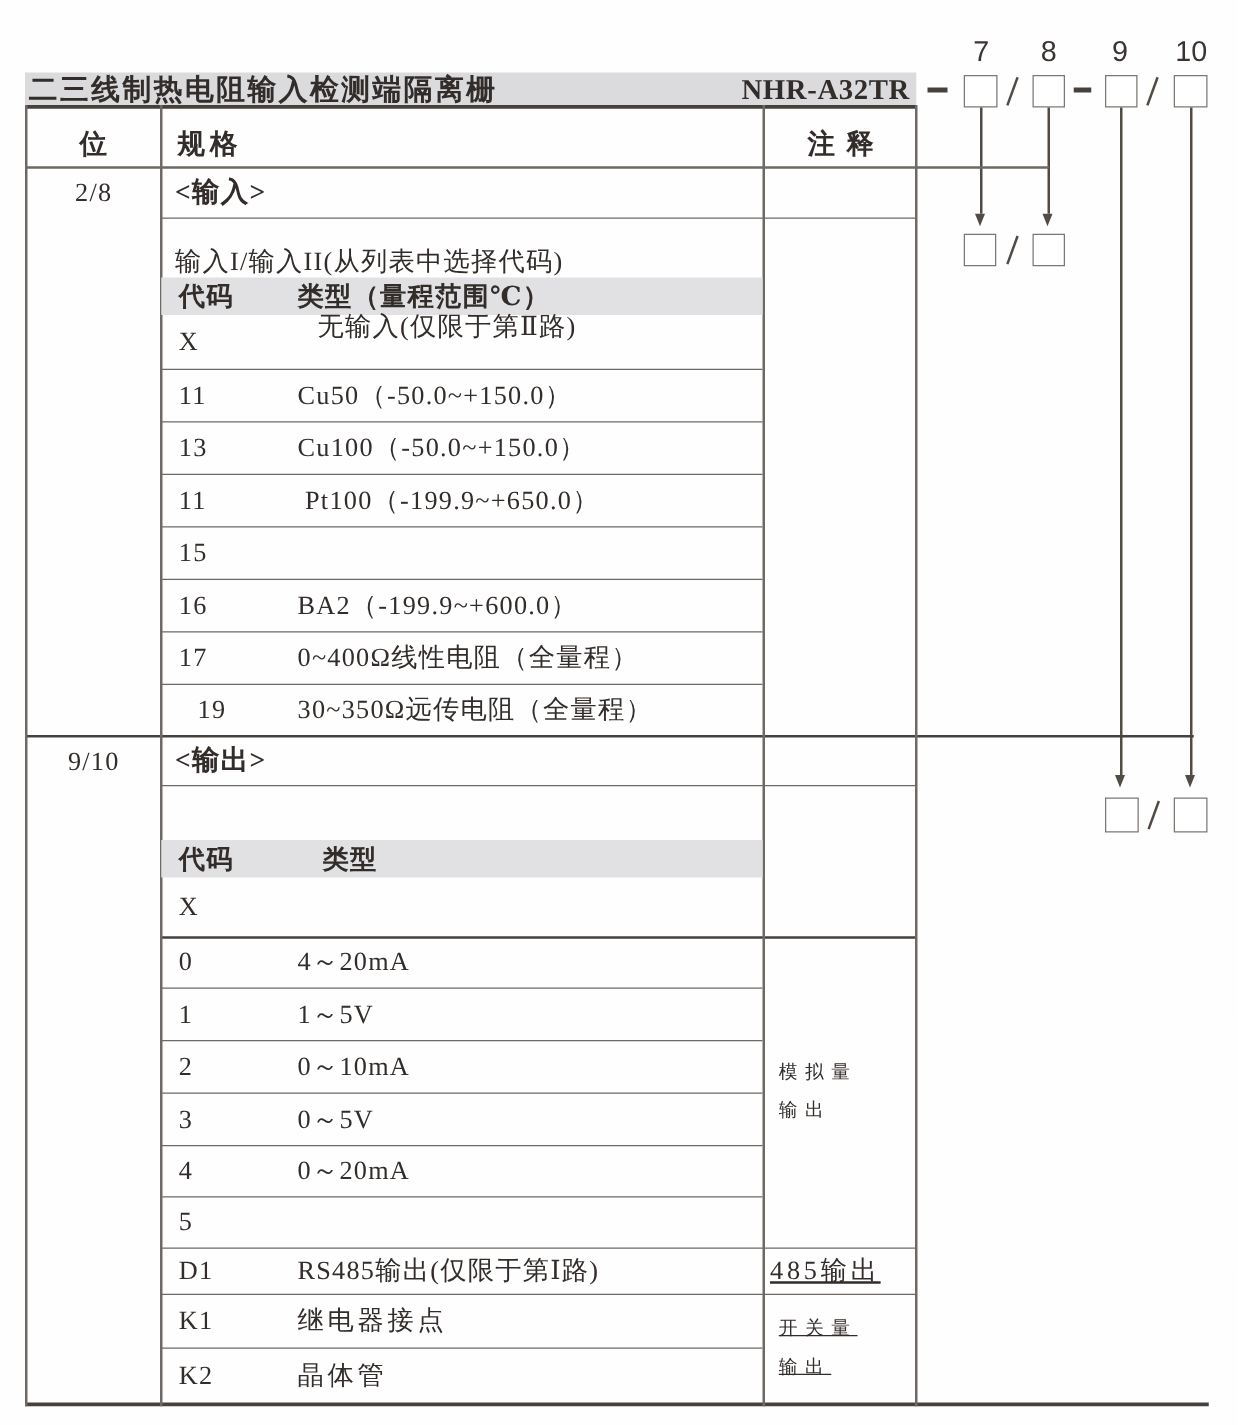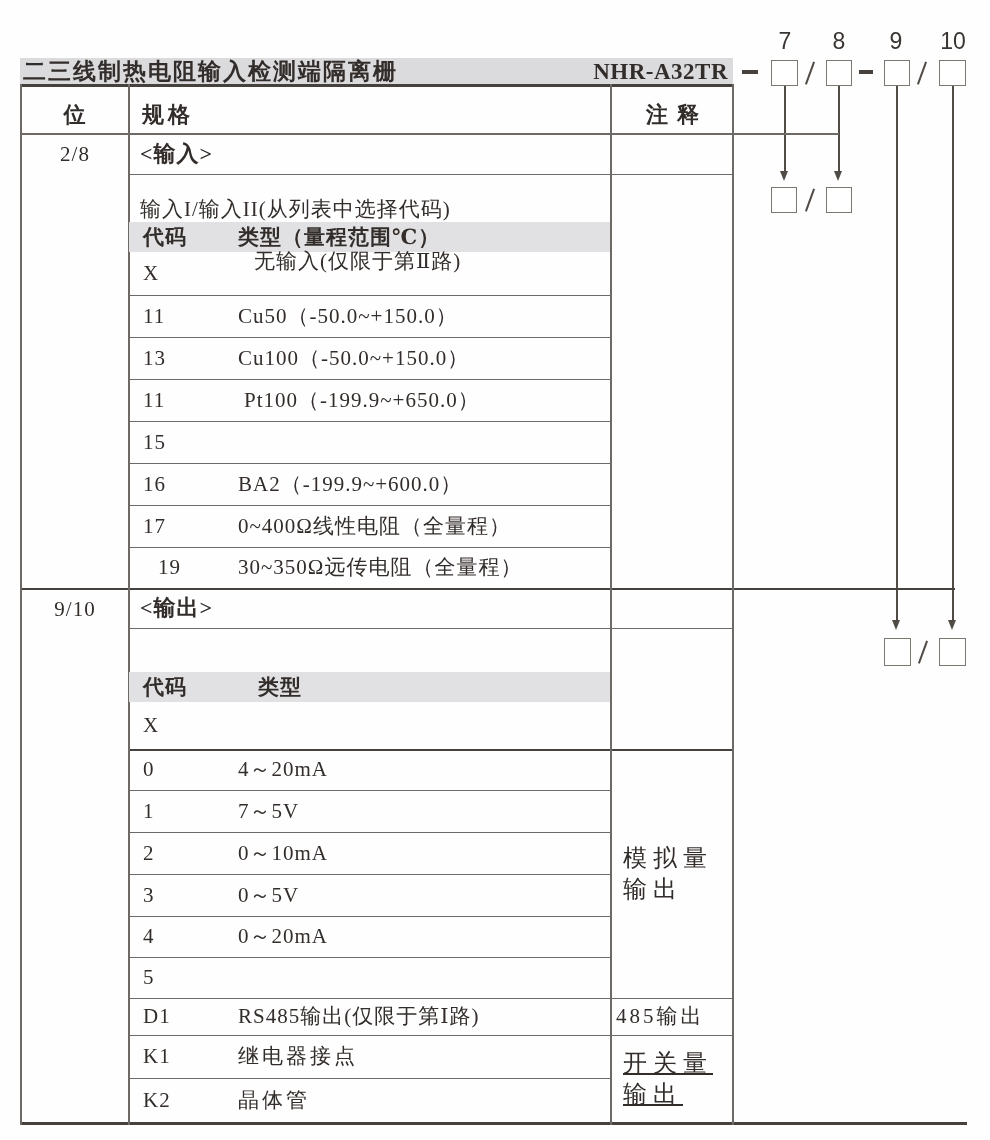--- a/index.html
+++ b/index.html
@@ -13,21 +13,21 @@
        border-right:4.5px solid transparent;border-top:10px solid #514b46;}
   .sl{position:absolute;width:1.6px;height:24px;background:#514b46;transform:rotate(20deg);}
   .t{position:absolute;font-size:21px;letter-spacing:1px;white-space:nowrap;}
   .b{font-weight:bold;}
   .c{text-align:center;}
   .band{position:absolute;background:#e1e1e3;}
   .digit{position:absolute;font-family:"Liberation Sans","DejaVu Sans",sans-serif;
          font-size:23px;line-height:28px;text-align:center;color:#3a3532;}
   .titlebar{position:absolute;left:20px;top:58px;width:713px;height:26px;background:#dbdbdd;}
   .note2{position:absolute;display:flex;flex-direction:column;justify-content:center;
-         font-size:24px;line-height:31px;letter-spacing:6px;padding-left:12px;box-sizing:border-box;}
+         font-size:15px;line-height:31px;letter-spacing:6px;padding-left:12px;box-sizing:border-box;}
 </style>
 </head>
 <body>
 
 <div id="page">
 
   <div class="titlebar"></div>
   <div class="t b" style="left:23px;top:59px;line-height:25px;font-size:23px;letter-spacing:2px;">二三线制热电阻输入检测端隔离栅</div>
   <div class="t b" style="left:560px;top:59px;width:168px;line-height:25px;font-size:23px;text-align:right;letter-spacing:0.5px;">NHR-A32TR</div>
 
@@ -121,38 +121,38 @@
   <div class="t b" style="left:140px;top:588px;line-height:40px;font-size:22px;">&lt;输出&gt;</div>
 
   <div class="band" style="left:129px;top:672px;width:481px;height:30px;"></div>
   <div class="t b" style="left:143px;top:672px;line-height:30px;">代码</div>
   <div class="t b" style="left:238px;top:672px;line-height:30px;margin-left:20px;">类型</div>
 
   <div class="t" style="left:143px;top:702px;line-height:47px;">X</div>
   <div class="t" style="left:143px;top:749px;line-height:41px;">0</div>
   <div class="t" style="left:238px;top:749px;line-height:41px;">4～20mA</div>
   <div class="t" style="left:143px;top:790px;line-height:42px;">1</div>
-  <div class="t" style="left:238px;top:790px;line-height:42px;">7～5V</div>
+  <div class="t" style="left:238px;top:790px;line-height:42px;">1～5V</div>
   <div class="t" style="left:143px;top:832px;line-height:42px;">2</div>
   <div class="t" style="left:238px;top:832px;line-height:42px;">0～10mA</div>
   <div class="t" style="left:143px;top:874px;line-height:42px;">3</div>
   <div class="t" style="left:238px;top:874px;line-height:42px;">0～5V</div>
   <div class="t" style="left:143px;top:916px;line-height:41px;">4</div>
   <div class="t" style="left:238px;top:916px;line-height:41px;">0～20mA</div>
   <div class="t" style="left:143px;top:957px;line-height:41px;">5</div>
   <div class="t" style="left:143px;top:998px;line-height:37px;">D1</div>
   <div class="t" style="left:238px;top:998px;line-height:37px;">RS485输出(仅限于第Ⅰ路)</div>
   <div class="t" style="left:143px;top:1035px;line-height:43px;">K1</div>
   <div class="t" style="left:238px;top:1035px;line-height:43px;letter-spacing:3px;">继电器接点</div>
   <div class="t" style="left:143px;top:1078px;line-height:44px;">K2</div>
   <div class="t" style="left:238px;top:1078px;line-height:44px;letter-spacing:3px;">晶体管</div>
 
   <div class="note2" style="left:611px;top:749px;width:122px;height:249px;">
     <span>模拟量</span>
     <span>输出</span>
   </div>
-  <div class="t" style="left:616px;top:998px;line-height:37px;letter-spacing:3px;">485输出</div>
+  <div class="t" style="left:616px;top:998px;line-height:37px;letter-spacing:3px;text-decoration:underline;">485输出</div>
   <div class="note2" style="left:611px;top:1035px;width:122px;height:88px;text-decoration:underline;">
     <span>开关量</span>
     <span>输出</span>
   </div>
 
 </div>
 
 </body></html>

